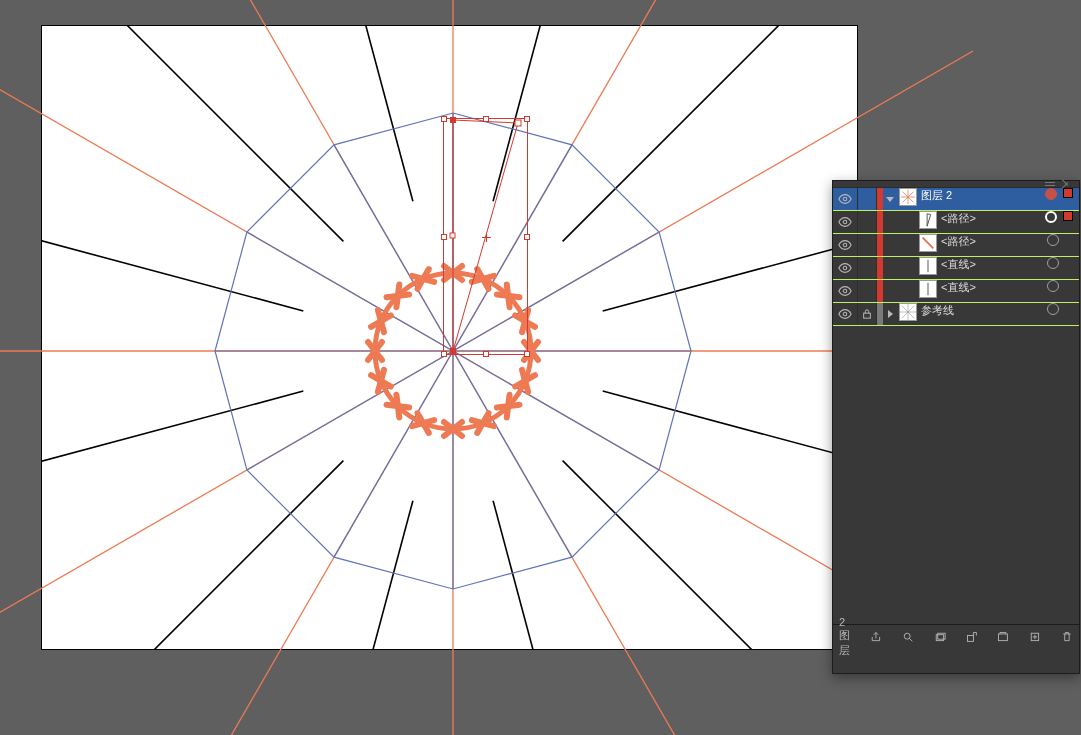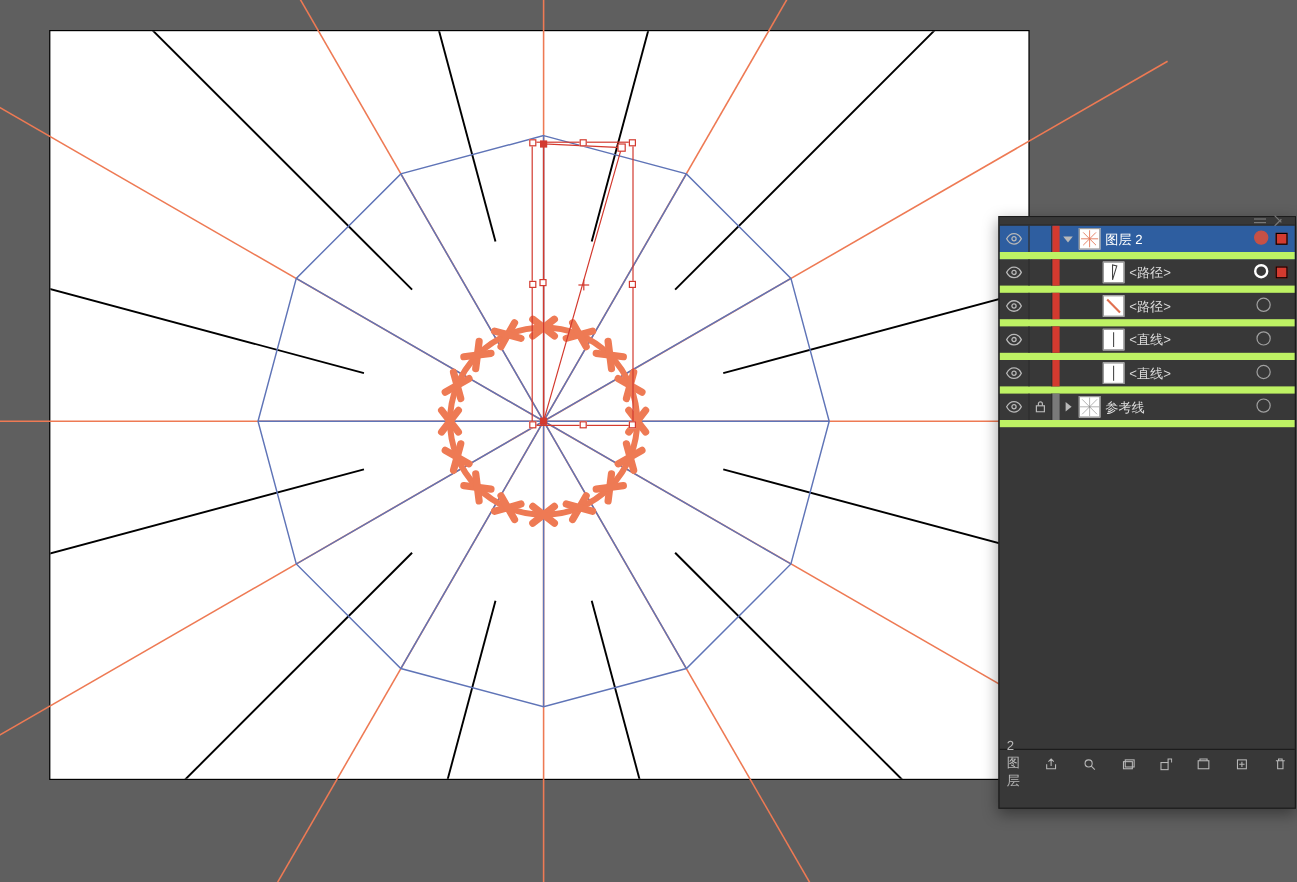--- a/index.html
+++ b/index.html
@@ -20,21 +20,21 @@
 
 .panel{position:absolute;background:#383838;border:1px solid #1c1c1c;box-shadow:0 4px 12px rgba(0,0,0,.4)}
 .panel-grip{height:6px;background:#383838;border-bottom:1px solid #2a2a2a;display:flex;justify-content:flex-end;align-items:center;padding:0 4px}
 .grip-icon{width:10px;height:4px;display:flex;flex-direction:column;justify-content:space-between;margin-right:6px}
 .grip-icon span{height:1px;background:#787878}
 .panel-tabbar{height:22px;display:flex;align-items:flex-end;border-bottom:1px solid #1c1c1c;padding:0 4px;position:relative}
 .panel-tab{height:20px;line-height:20px;padding:0 10px;background:#383838;color:#e8e8e8;border:1px solid #1c1c1c;border-bottom:none;margin-bottom:-1px}
 .panel-menu{position:absolute;right:4px;top:4px;width:14px;height:14px;display:flex;flex-direction:column;justify-content:center;gap:2px;cursor:pointer}
 .panel-menu span{height:1px;background:#b0b0b0}
 .layer-list{overflow:auto}
-.layer-row{height:22px;display:flex;align-items:center;border-bottom:6px solid #bef264;position:relative}
+.layer-row{height:22px;display:flex;align-items:flex-start;border-bottom:1px solid #bef264;position:relative}
 .layer-row.sel{background:#2e5ea0}
 .cell-vis{width:24px;height:100%;display:flex;align-items:center;justify-content:center;border-right:1px solid #2e2e2e}
 .cell-lock{width:18px;height:100%;display:flex;align-items:center;justify-content:center;border-right:1px solid #2e2e2e}
 .strip{width:6px;height:100%}
 .cell-arrow{width:14px;height:100%;display:flex;align-items:center;justify-content:center}
 .thumb{width:18px;height:18px;border:1px solid #9a9a9a;background:#fff;margin:0 4px 0 2px;box-sizing:border-box;position:relative;overflow:hidden}
 .thumb svg{width:100%;height:100%;display:block}
 .layer-name{flex:1;color:#dcdcdc;white-space:nowrap;overflow:hidden}
 .layer-row.sel .layer-name{color:#fff}
 .target{width:14px;height:14px;margin:0 4px}

